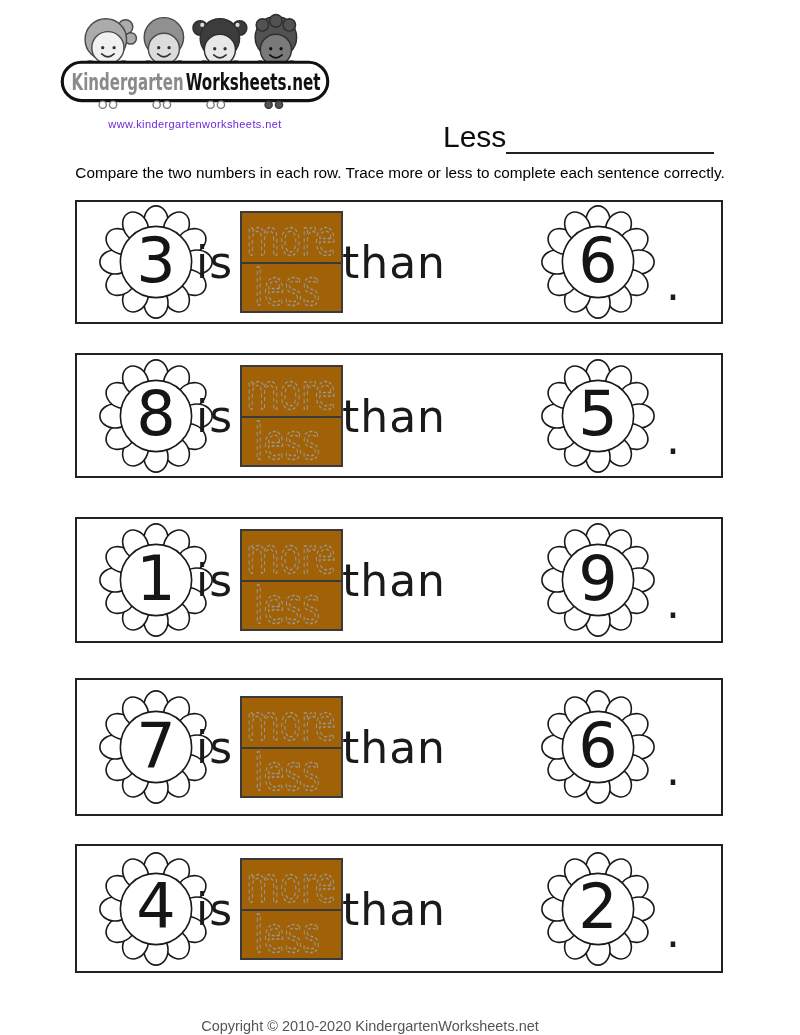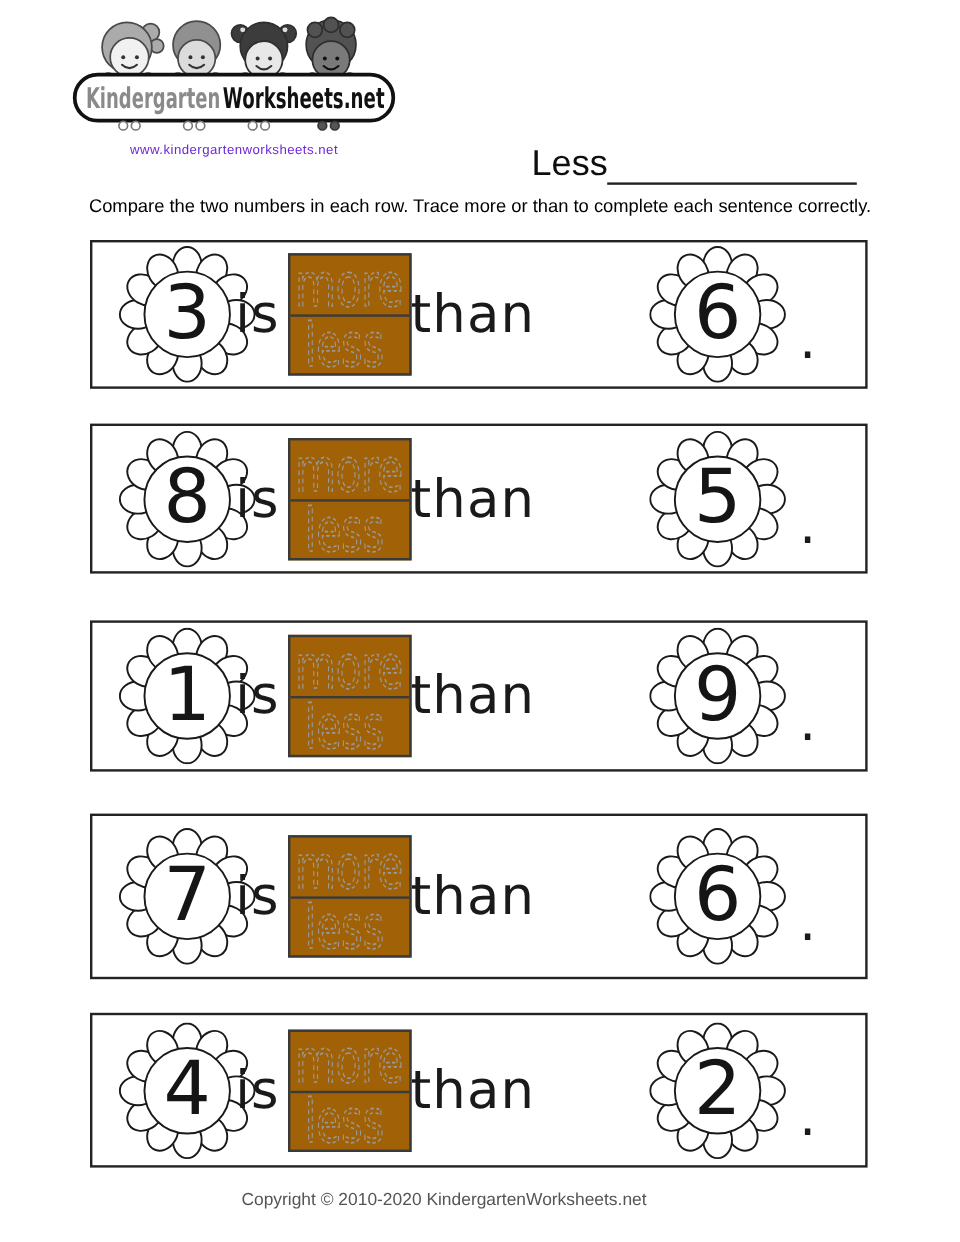--- a/index.html
+++ b/index.html
@@ -53,21 +53,21 @@
   .trace-box{left:163px;width:103px;height:102px;border:2px solid #3a3a3a;box-sizing:border-box;background:#a16207;}
   .trace-cell{width:99px;height:49px;position:relative;overflow:visible;}
   .trace-cell.top{border-bottom:2px solid #3a3a3a;}
   .trace-cell svg{position:absolute;left:0;top:0;overflow:visible;}
   .trace-text{
     fill:none;stroke:#999;stroke-width:1.35;stroke-dasharray:4 3;
     font-family:"DejaVu Sans",sans-serif;font-size:50px;
   }
 
   
-  .footer{position:absolute;left:0;top:991px;width:740px;text-align:center;color:#555;font-size:14.5px;line-height:18px;}
+  .footer{position:absolute;left:0;top:1017px;width:740px;text-align:center;color:#555;font-size:14.5px;line-height:18px;}
 
   .hidden-defs{position:absolute;width:0;height:0;}
 </style>
 </head>
 <body>
 
 <svg class="hidden-defs" aria-hidden="true">
   <defs>
     <g id="flower-shape">
       <g fill="#fff" stroke="#1a1a1a" stroke-width="1.8">
@@ -165,21 +165,21 @@
       </g>
     </svg>
     <div class="logo-url">www.kindergartenworksheets.net</div>
   </div>
 
 
   <div class="name-row">
     <span class="name-label">Less</span><span class="name-line"></span>
   </div>
 
-  <div class="instructions">Compare the two numbers in each row. Trace more or than to complete each sentence correctly.</div>
+  <div class="instructions">Compare the two numbers in each row. Trace more or less to complete each sentence correctly.</div>
 
   <div class="row r1">
     <div class="flower-wrap left">
       <svg class="flower-svg" viewBox="-64 -64 128 128">
           <use href="#flower-shape"></use>
         </svg>
       <div class="flower-num">3</div>
     </div>
     <span class="word is">is</span>
     <div class="trace-box">

